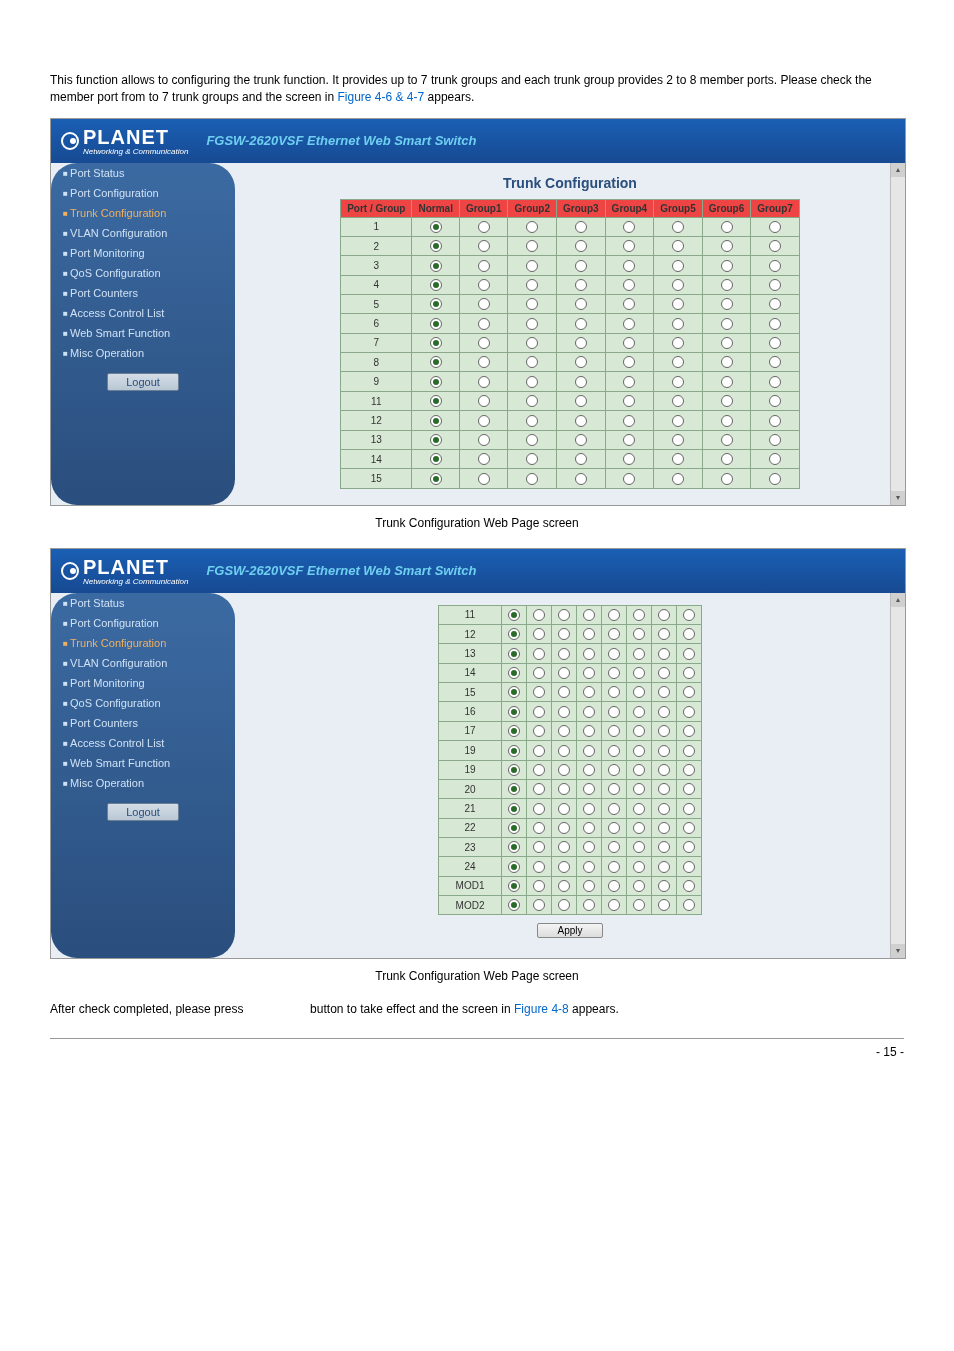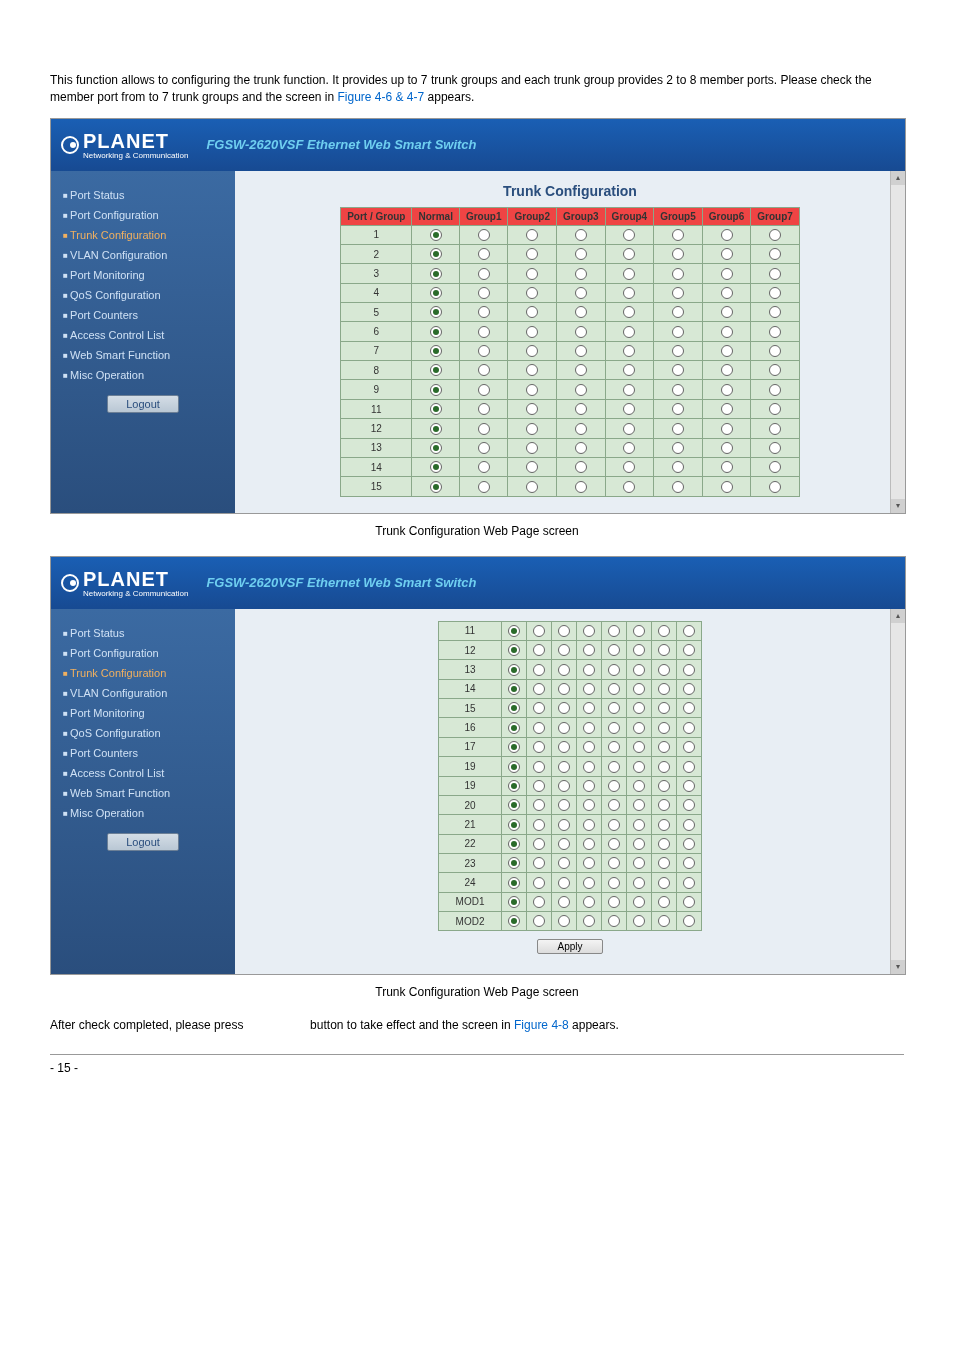--- a/index.html
+++ b/index.html
@@ -21,21 +21,21 @@
   .link {
     color: #0066cc;
   }
   .shot {
     width: 100%;
     border: 1px solid #999;
     background: #fff;
     margin-bottom: 6px;
   }
   .shot-header {
-    height: 52px;
+    height: 44px;
     background: linear-gradient(#1a5fb4, #174a92);
     color: #fff;
     display: flex;
     align-items: center;
     padding-left: 10px;
   }
   .logo {
     font-size: 20px;
     font-weight: bold;
     letter-spacing: 1px;
@@ -60,38 +60,40 @@
     background:#fff;
     border-radius:50%;
     right:1px; top:4px;
   }
   .logo-sub {
     font-size: 8px;
     letter-spacing: 0;
     font-weight: normal;
     display:block;
     margin-top:-2px;
+    font-style:italic;
   }
   .product {
     color: #6fcff0;
     font-style: italic;
     font-weight: bold;
     font-size: 13px;
   }
   .shot-body {
     display: flex;
     background: #e8eef4;
     min-height: 300px;
     position: relative;
   }
   .sidebar {
     width: 160px;
     background: linear-gradient(#3b6aa2, #2a4e7d);
-    padding: 14px 12px;
+    padding: 0 12px;
     color: #fff;
+    border-radius: 26px;
   }
   .sidebar a {
     display: block;
     color: #cfe1f5;
     font-size: 11px;
     text-decoration: none;
     padding: 4px 0;
   }
   .sidebar a::before {
     content: "■ ";
@@ -198,20 +200,21 @@
   }
   .caption {
     text-align: center;
     font-size: 12px;
     margin: 10px 0 18px 0;
   }
   .footer {
     border-top: 1px solid #999;
     margin-top: 20px;
     padding-top: 6px;
+    text-align: right;
     font-size: 12px;
   }
 </style>
 </head>
 <body>
 
 <div class="page">
 
   <p class="para">
     <span>This function allows to configuring the trunk function. It provides up to 7 trunk groups and each trunk group provides 2 to 8 member ports. Please check the member port from </span>

